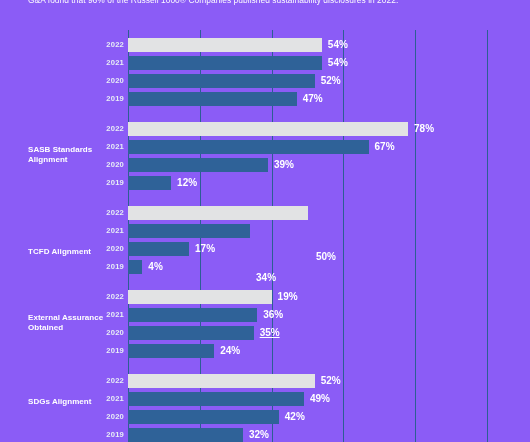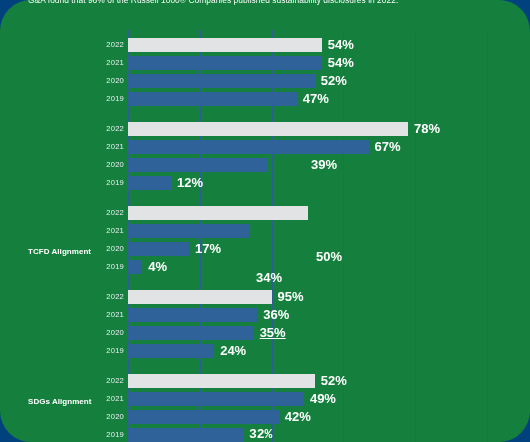--- a/index.html
+++ b/index.html
@@ -4,25 +4,24 @@
 <style>
   html, body {
     margin: 0;
     padding: 0;
     background: #00417e;
   }
   #page {
     position: relative;
     width: 530px;
     height: 442px;
-    background: #15803d;
+    background: #8b5cf6;
     overflow: hidden;
     font-family: "Liberation Sans", sans-serif;
     color: #ffffff;
-    border-radius: 31px;
   }
 
   
   .intro {
     position: absolute;
     left: 28px;
     top: -6px;
     width: 480px;
   }
   .intro-line {
@@ -81,33 +80,34 @@
   .row:last-child { margin-bottom: 0; }
   .year {
     position: absolute;
     left: 78px;
     width: 46px;
     text-align: right;
     font-size: 7.6px;
     line-height: 14px;
     color: #e8eef5;
     letter-spacing: 0.2px;
+    font-weight: bold;
   }
   .bar {
     position: absolute;
     left: 128px;
     top: 0;
     height: 14px;
     background: #2f6298;
   }
   .bar.highlight { background: #e2e3e4; }
   .value {
     position: absolute;
     top: 0;
-    font-size: 13px;
+    font-size: 10px;
     font-weight: bold;
     line-height: 14px;
     color: #ffffff;
     white-space: nowrap;
   }
 </style>
 </head>
 <body>
 
 <div id="page">
@@ -142,34 +142,35 @@
             <div class="bar" style="width: 186.68px;"></div>
             <div class="value" style="left: 320.68px;">52%</div>
           </div>
           <div class="row">
             <div class="year">2019</div>
             <div class="bar" style="width: 168.73px;"></div>
             <div class="value" style="left: 302.73px;">47%</div>
           </div>
         </div>
         <div class="group" style="position: absolute; left: 0px; right: 0px; top: 92px;">
+          <div class="group-label" style="top: 23px;">SASB Standards Alignment</div>
           <div class="row">
             <div class="year">2022</div>
             <div class="bar highlight" style="width: 280.02px;"></div>
             <div class="value" style="left: 414.02px;">78%</div>
           </div>
           <div class="row">
             <div class="year">2021</div>
             <div class="bar" style="width: 240.53px;"></div>
             <div class="value" style="left: 374.53px;">67%</div>
           </div>
           <div class="row">
             <div class="year">2020</div>
             <div class="bar" style="width: 140.01px;"></div>
-            <div class="value" style="left: 274.01px; padding-left: 37px;">39%</div>
+            <div class="value" style="left: 274.01px;">39%</div>
           </div>
           <div class="row">
             <div class="year">2019</div>
             <div class="bar" style="width: 43.08px;"></div>
             <div class="value" style="left: 177.08px;">12%</div>
           </div>
         </div>
         <div class="group" style="position: absolute; left: 0px; right: 0px; top: 176px;">
           <div class="group-label" style="top: 41px;">TCFD Alignment</div>
           <div class="row">
@@ -187,24 +188,25 @@
             <div class="bar" style="width: 61.03px;"></div>
             <div class="value" style="left: 195.03px;">17%</div>
           </div>
           <div class="row">
             <div class="year">2019</div>
             <div class="bar" style="width: 14.36px;"></div>
             <div class="value" style="left: 148.36px;">4%</div>
           </div>
         </div>
         <div class="group" style="position: absolute; left: 0px; right: 0px; top: 260px;">
+          <div class="group-label" style="top: 23px;">External Assurance Obtained</div>
           <div class="row">
             <div class="year">2022</div>
             <div class="bar highlight" style="width: 143.6px;"></div>
-            <div class="value" style="left: 277.6px;">95%</div>
+            <div class="value" style="left: 277.6px;">19%</div>
           </div>
           <div class="row">
             <div class="year">2021</div>
             <div class="bar" style="width: 129.24px;"></div>
             <div class="value" style="left: 263.24px;">36%</div>
           </div>
           <div class="row">
             <div class="year">2020</div>
             <div class="bar" style="width: 125.65px;"></div>
             <div class="value" style="left: 259.65px; text-decoration: underline;">35%</div>
@@ -228,19 +230,19 @@
             <div class="value" style="left: 309.91px; text-align: center;">49%</div>
           </div>
           <div class="row">
             <div class="year">2020</div>
             <div class="bar" style="width: 150.78px;"></div>
             <div class="value" style="left: 284.78px;">42%</div>
           </div>
           <div class="row">
             <div class="year">2019</div>
             <div class="bar" style="width: 114.88px;"></div>
-            <div class="value" style="left: 248.88px; font-family: Liberation Mono, monospace;">32%</div>
+            <div class="value" style="left: 248.88px;">32%</div>
           </div>
         </div>
       </div>
   </div>
 
 </div>
 
 </body></html>

